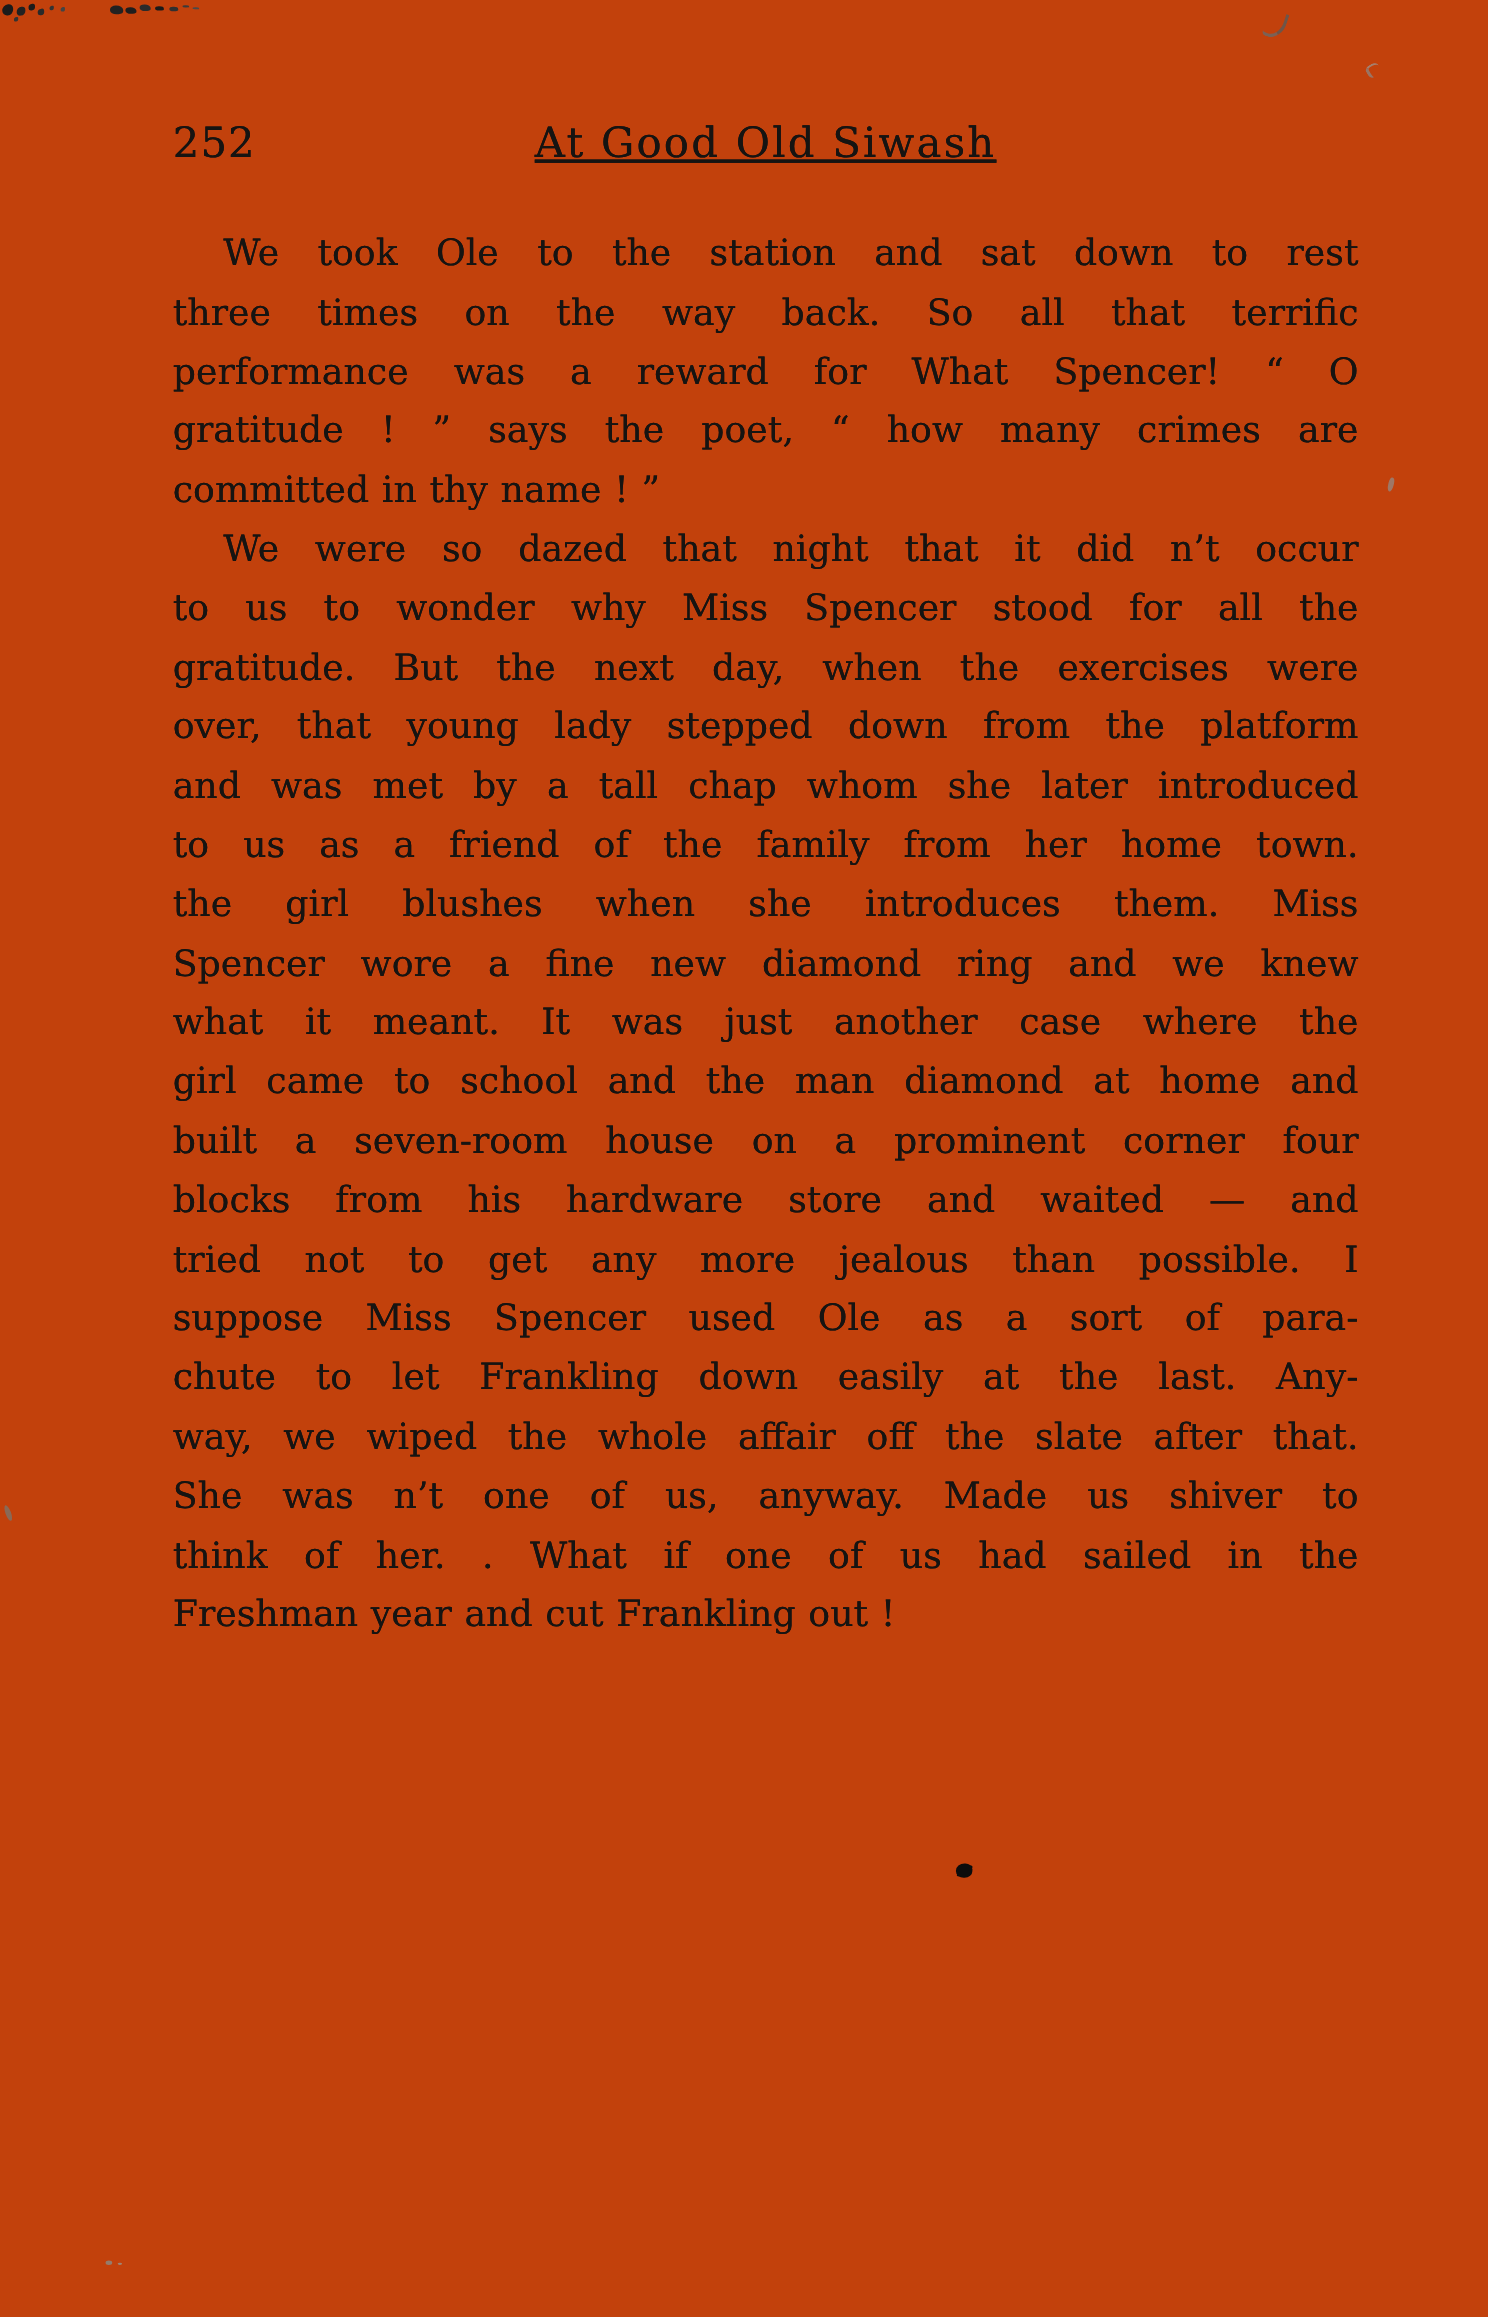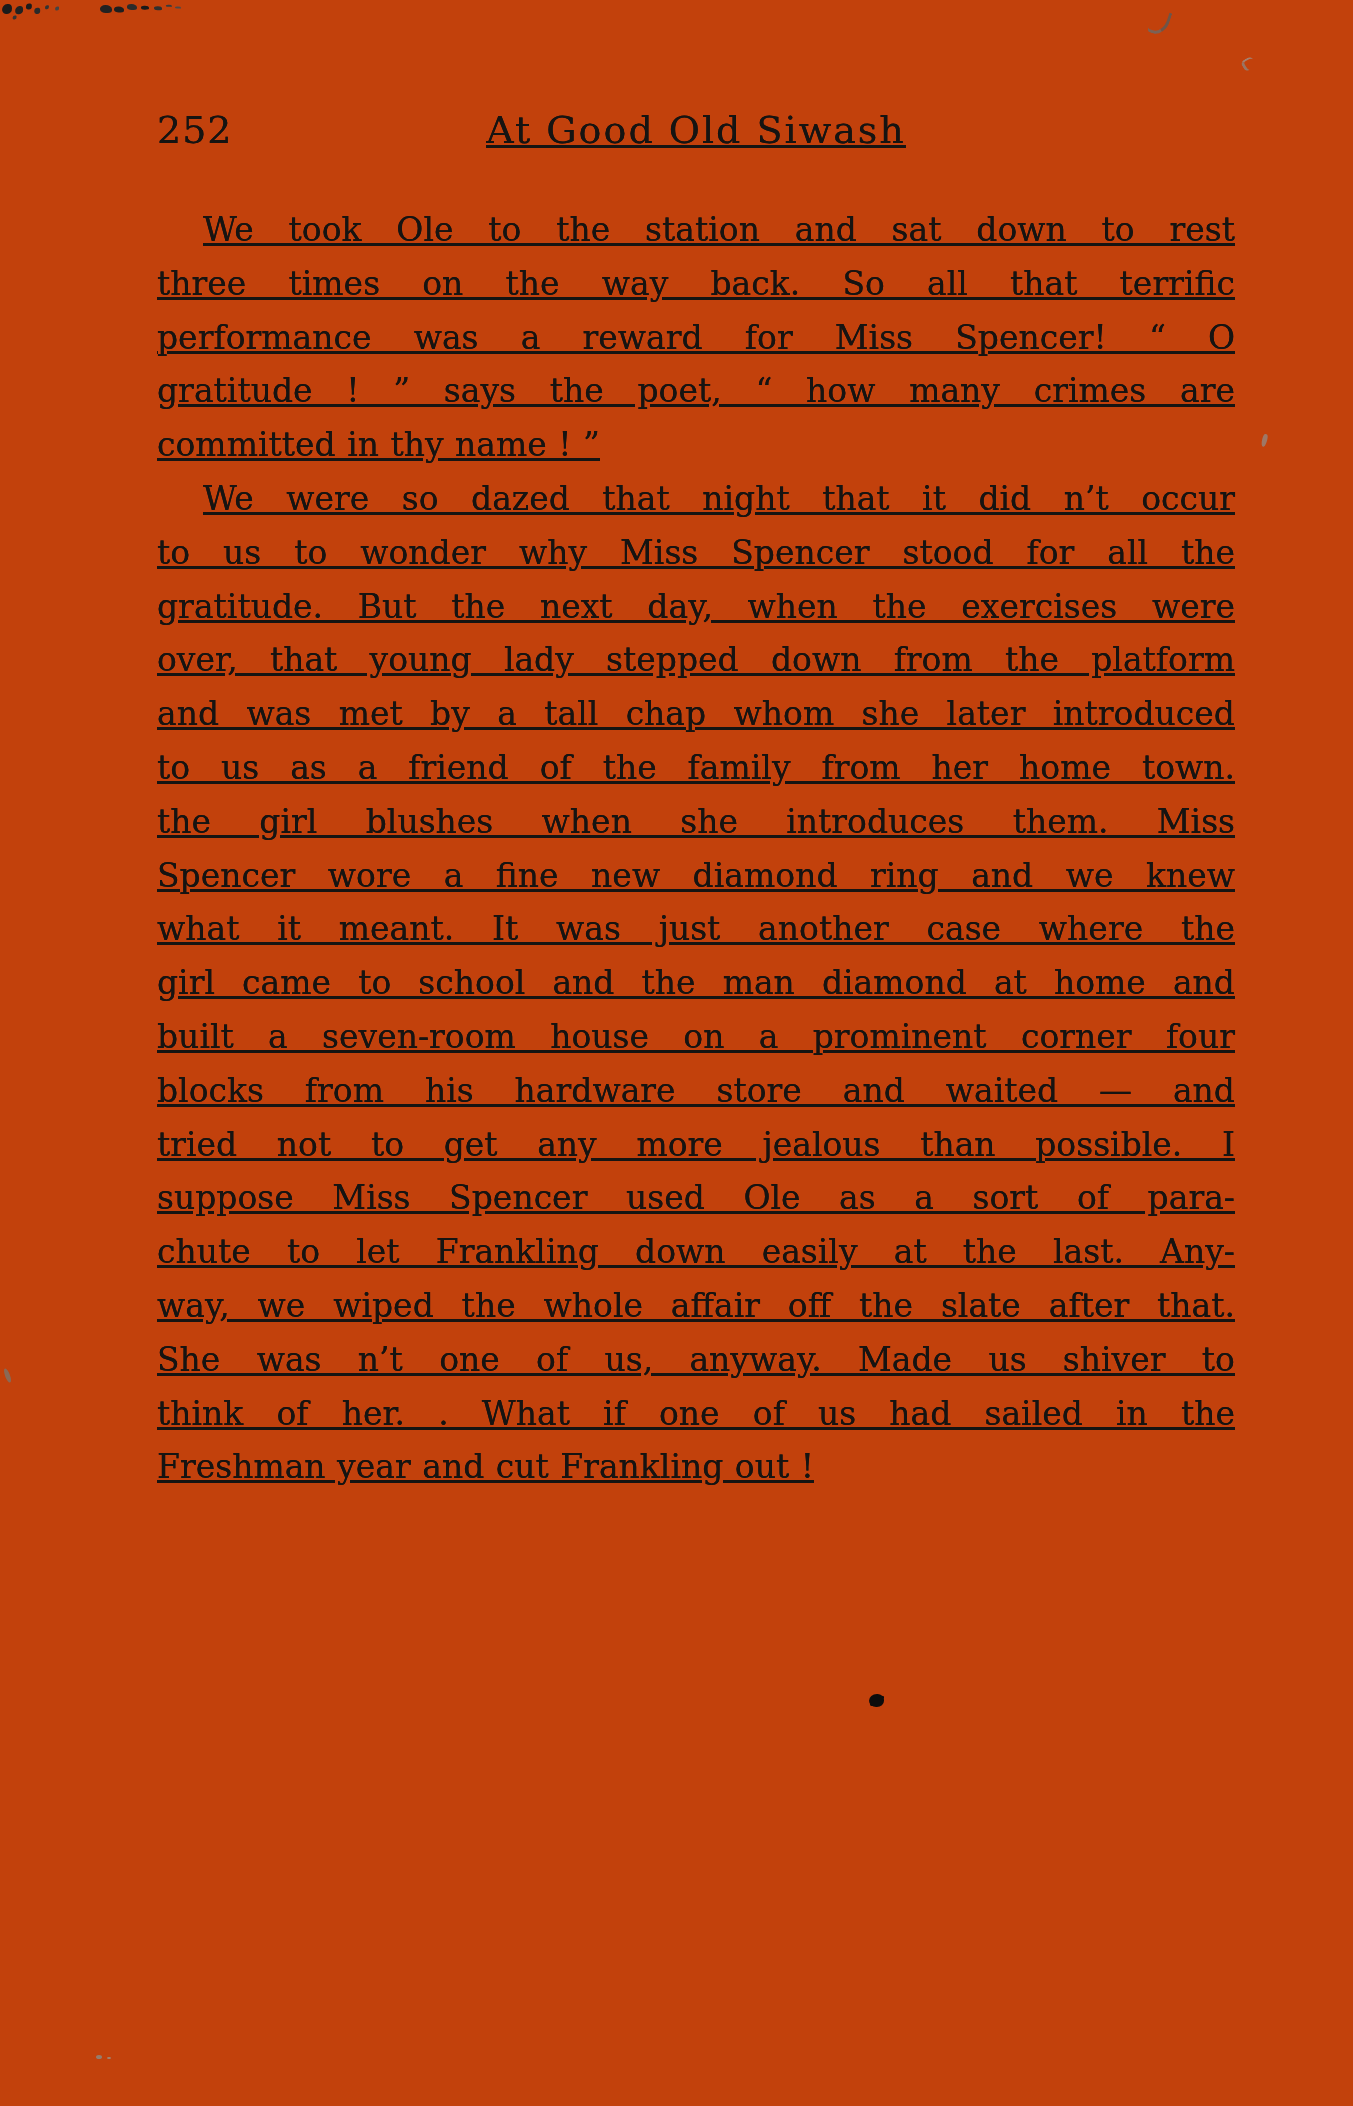--- a/index.html
+++ b/index.html
@@ -50,21 +50,20 @@
     top:203px;
     width:1078px;
   }
   .line{
     font-size:33px;
     line-height:53.8px;
     text-align:justify;
     text-align-last:justify;
     text-shadow:0 0 0.5px currentColor;
     word-spacing:1px;
-    text-decoration:underline;
   }
   .line.first{ text-indent:46px; }
   .line.last{ text-align-last:left; }
   
   .artifact{ position:absolute; }
   .smudge-a{
     left:2px; top:4px; width:10px; height:10px;
     background:#1b1b1b; border-radius:60% 40% 55% 45%;
     box-shadow: 12px 2px 0 -1px #222, 22px -1px 0 -2px #1b1b1b,
                 30px 4px 0 -2px #2a2a2a, 40px 1px 0 -3px #333,
@@ -139,21 +138,21 @@
 
   <div class="header">
     <div class="page-number">252</div>
     <div class="running-title">At Good Old Siwash</div>
   </div>
 
   <div class="text-block">
 
     <div class="line first">We took Ole to the station and sat down to rest</div>
     <div class="line">three times on the way back. So all that terrific</div>
-    <div class="line">performance was a reward for Miss Spencer! “ O</div>
+    <div class="line">performance was a reward for What Spencer! “ O</div>
     <div class="line">gratitude ! ” says the poet, “ how many crimes are</div>
     <div class="line last">committed in thy name ! ”</div>
 
     <div class="line first">We were so dazed that night that it did n’t occur</div>
     <div class="line">to us to wonder why Miss Spencer stood for all the</div>
     <div class="line">gratitude. But the next day, when the exercises were</div>
     <div class="line">over, that young lady stepped down from the platform</div>
     <div class="line">and was met by a tall chap whom she later introduced</div>
     <div class="line">to us as a friend of the family from her home town.</div>
     <div class="line">the girl blushes when she introduces them. Miss</div>

